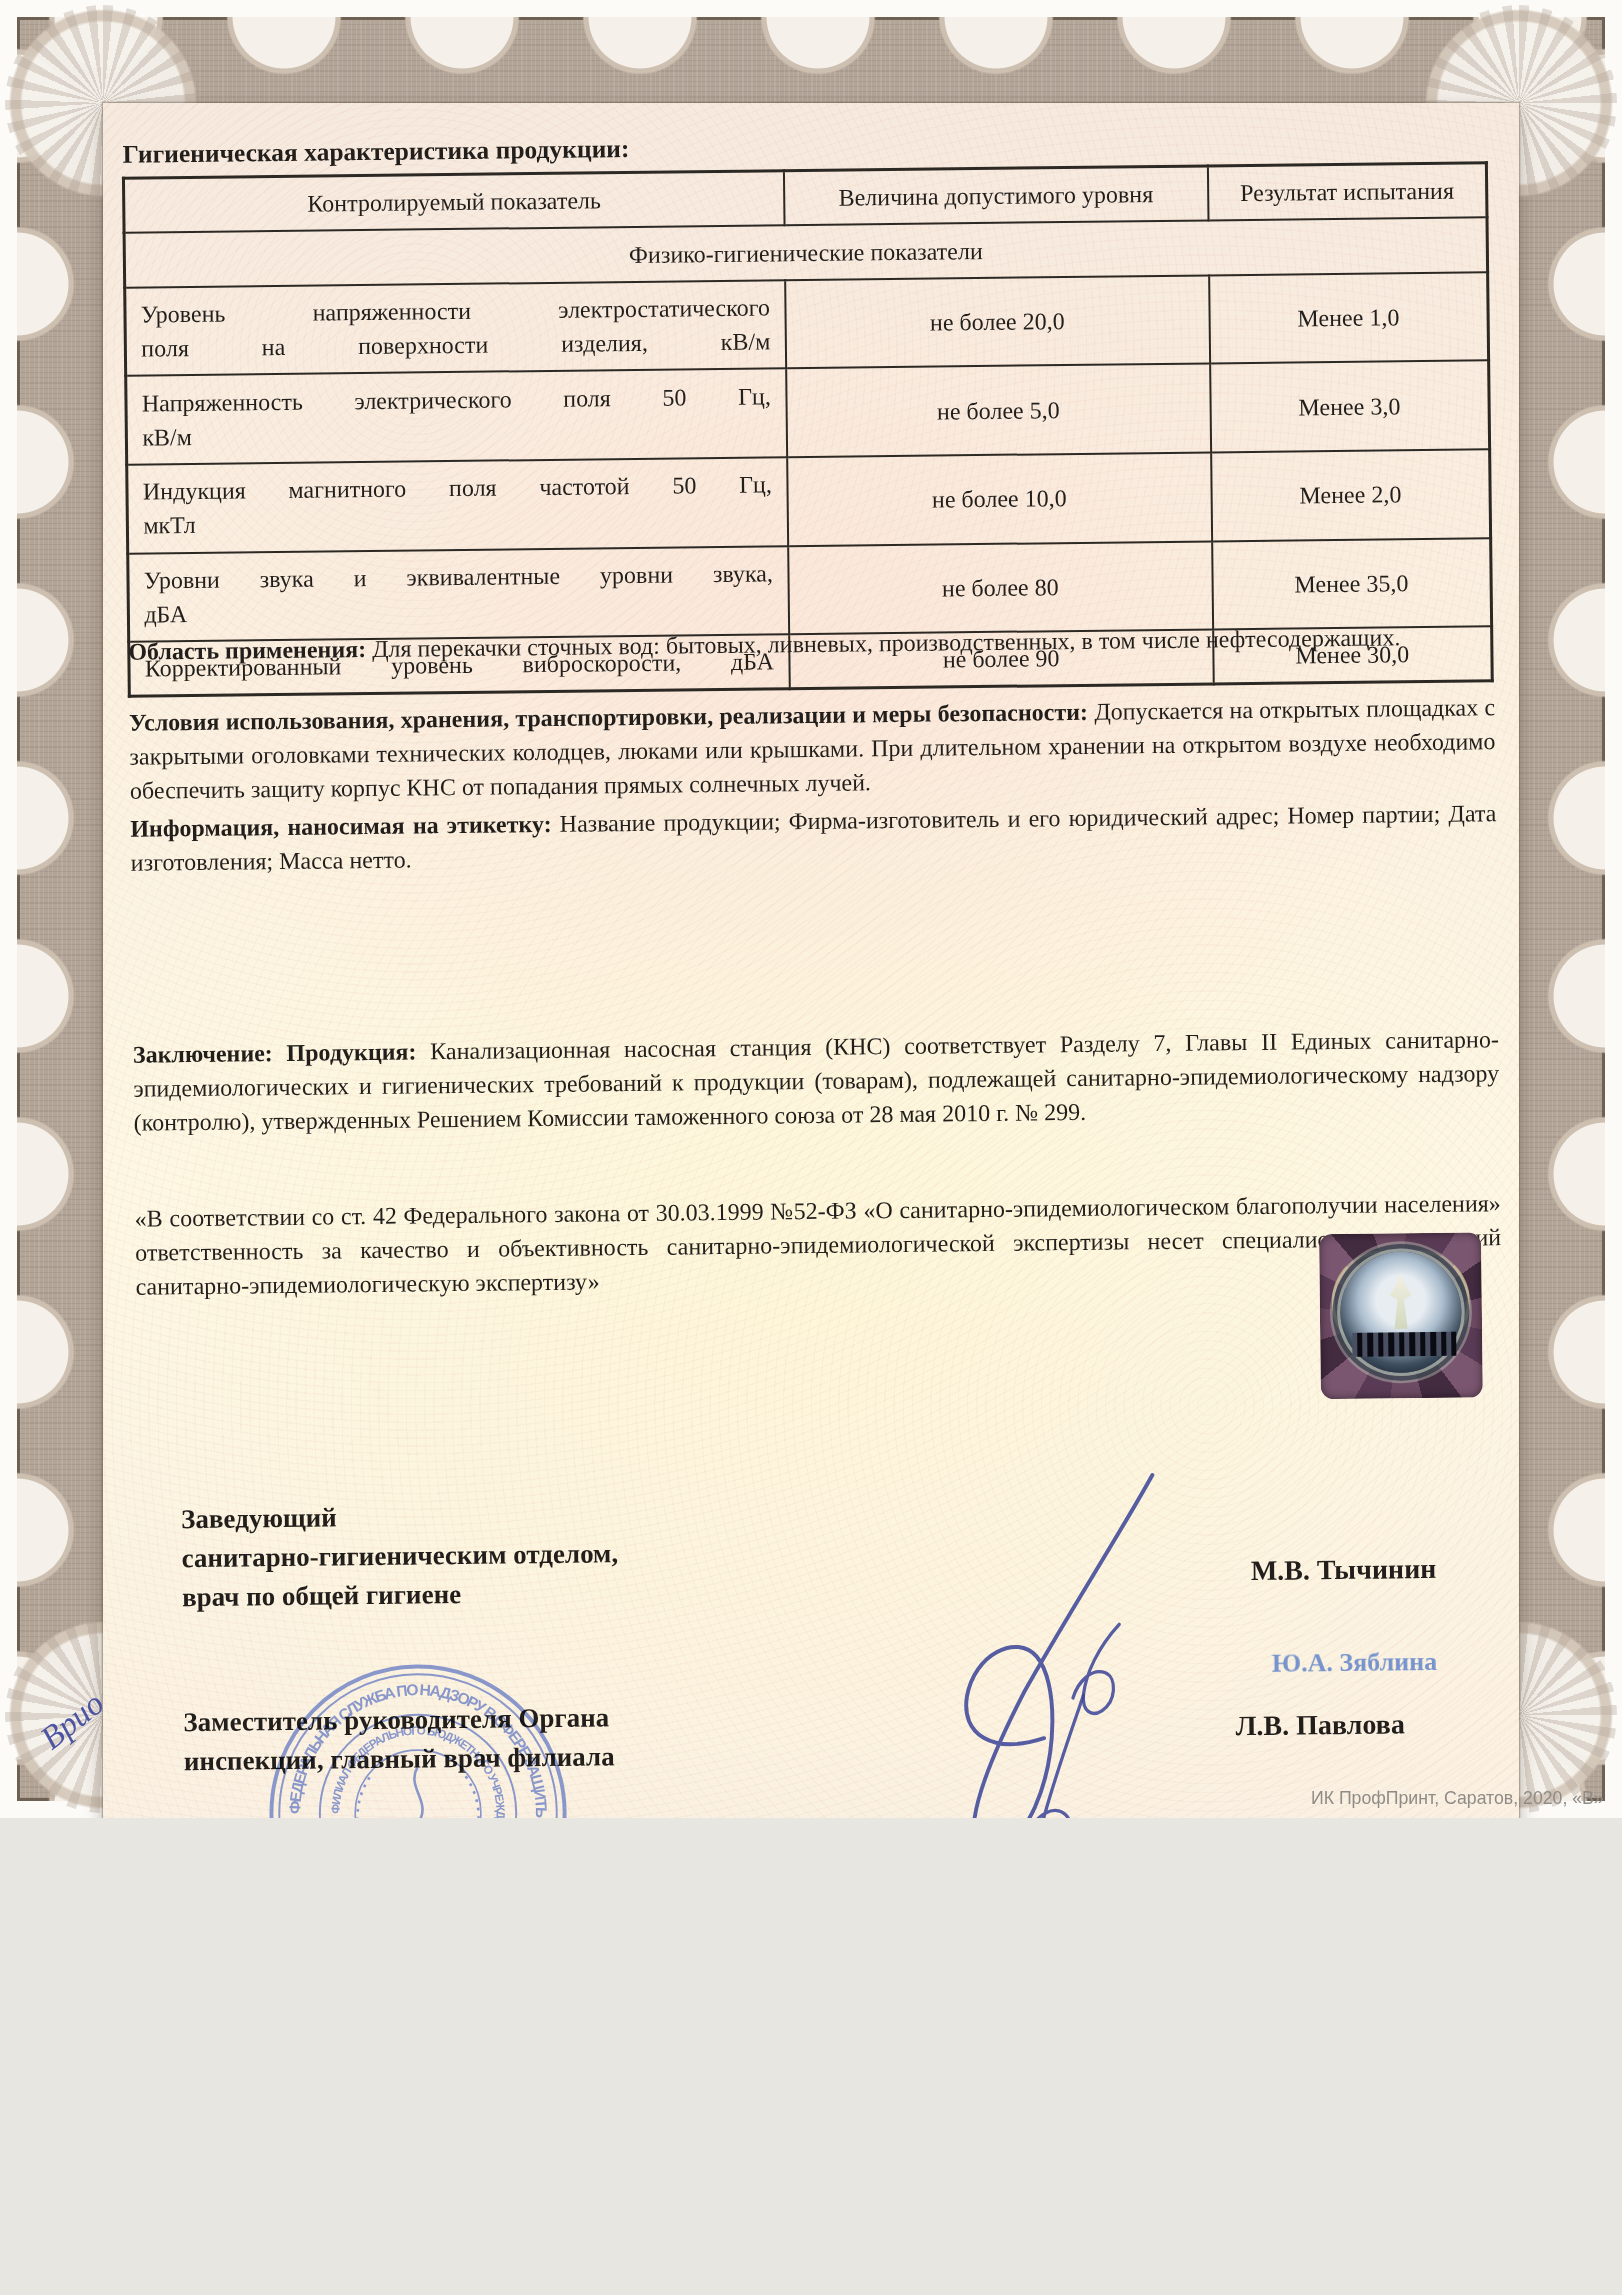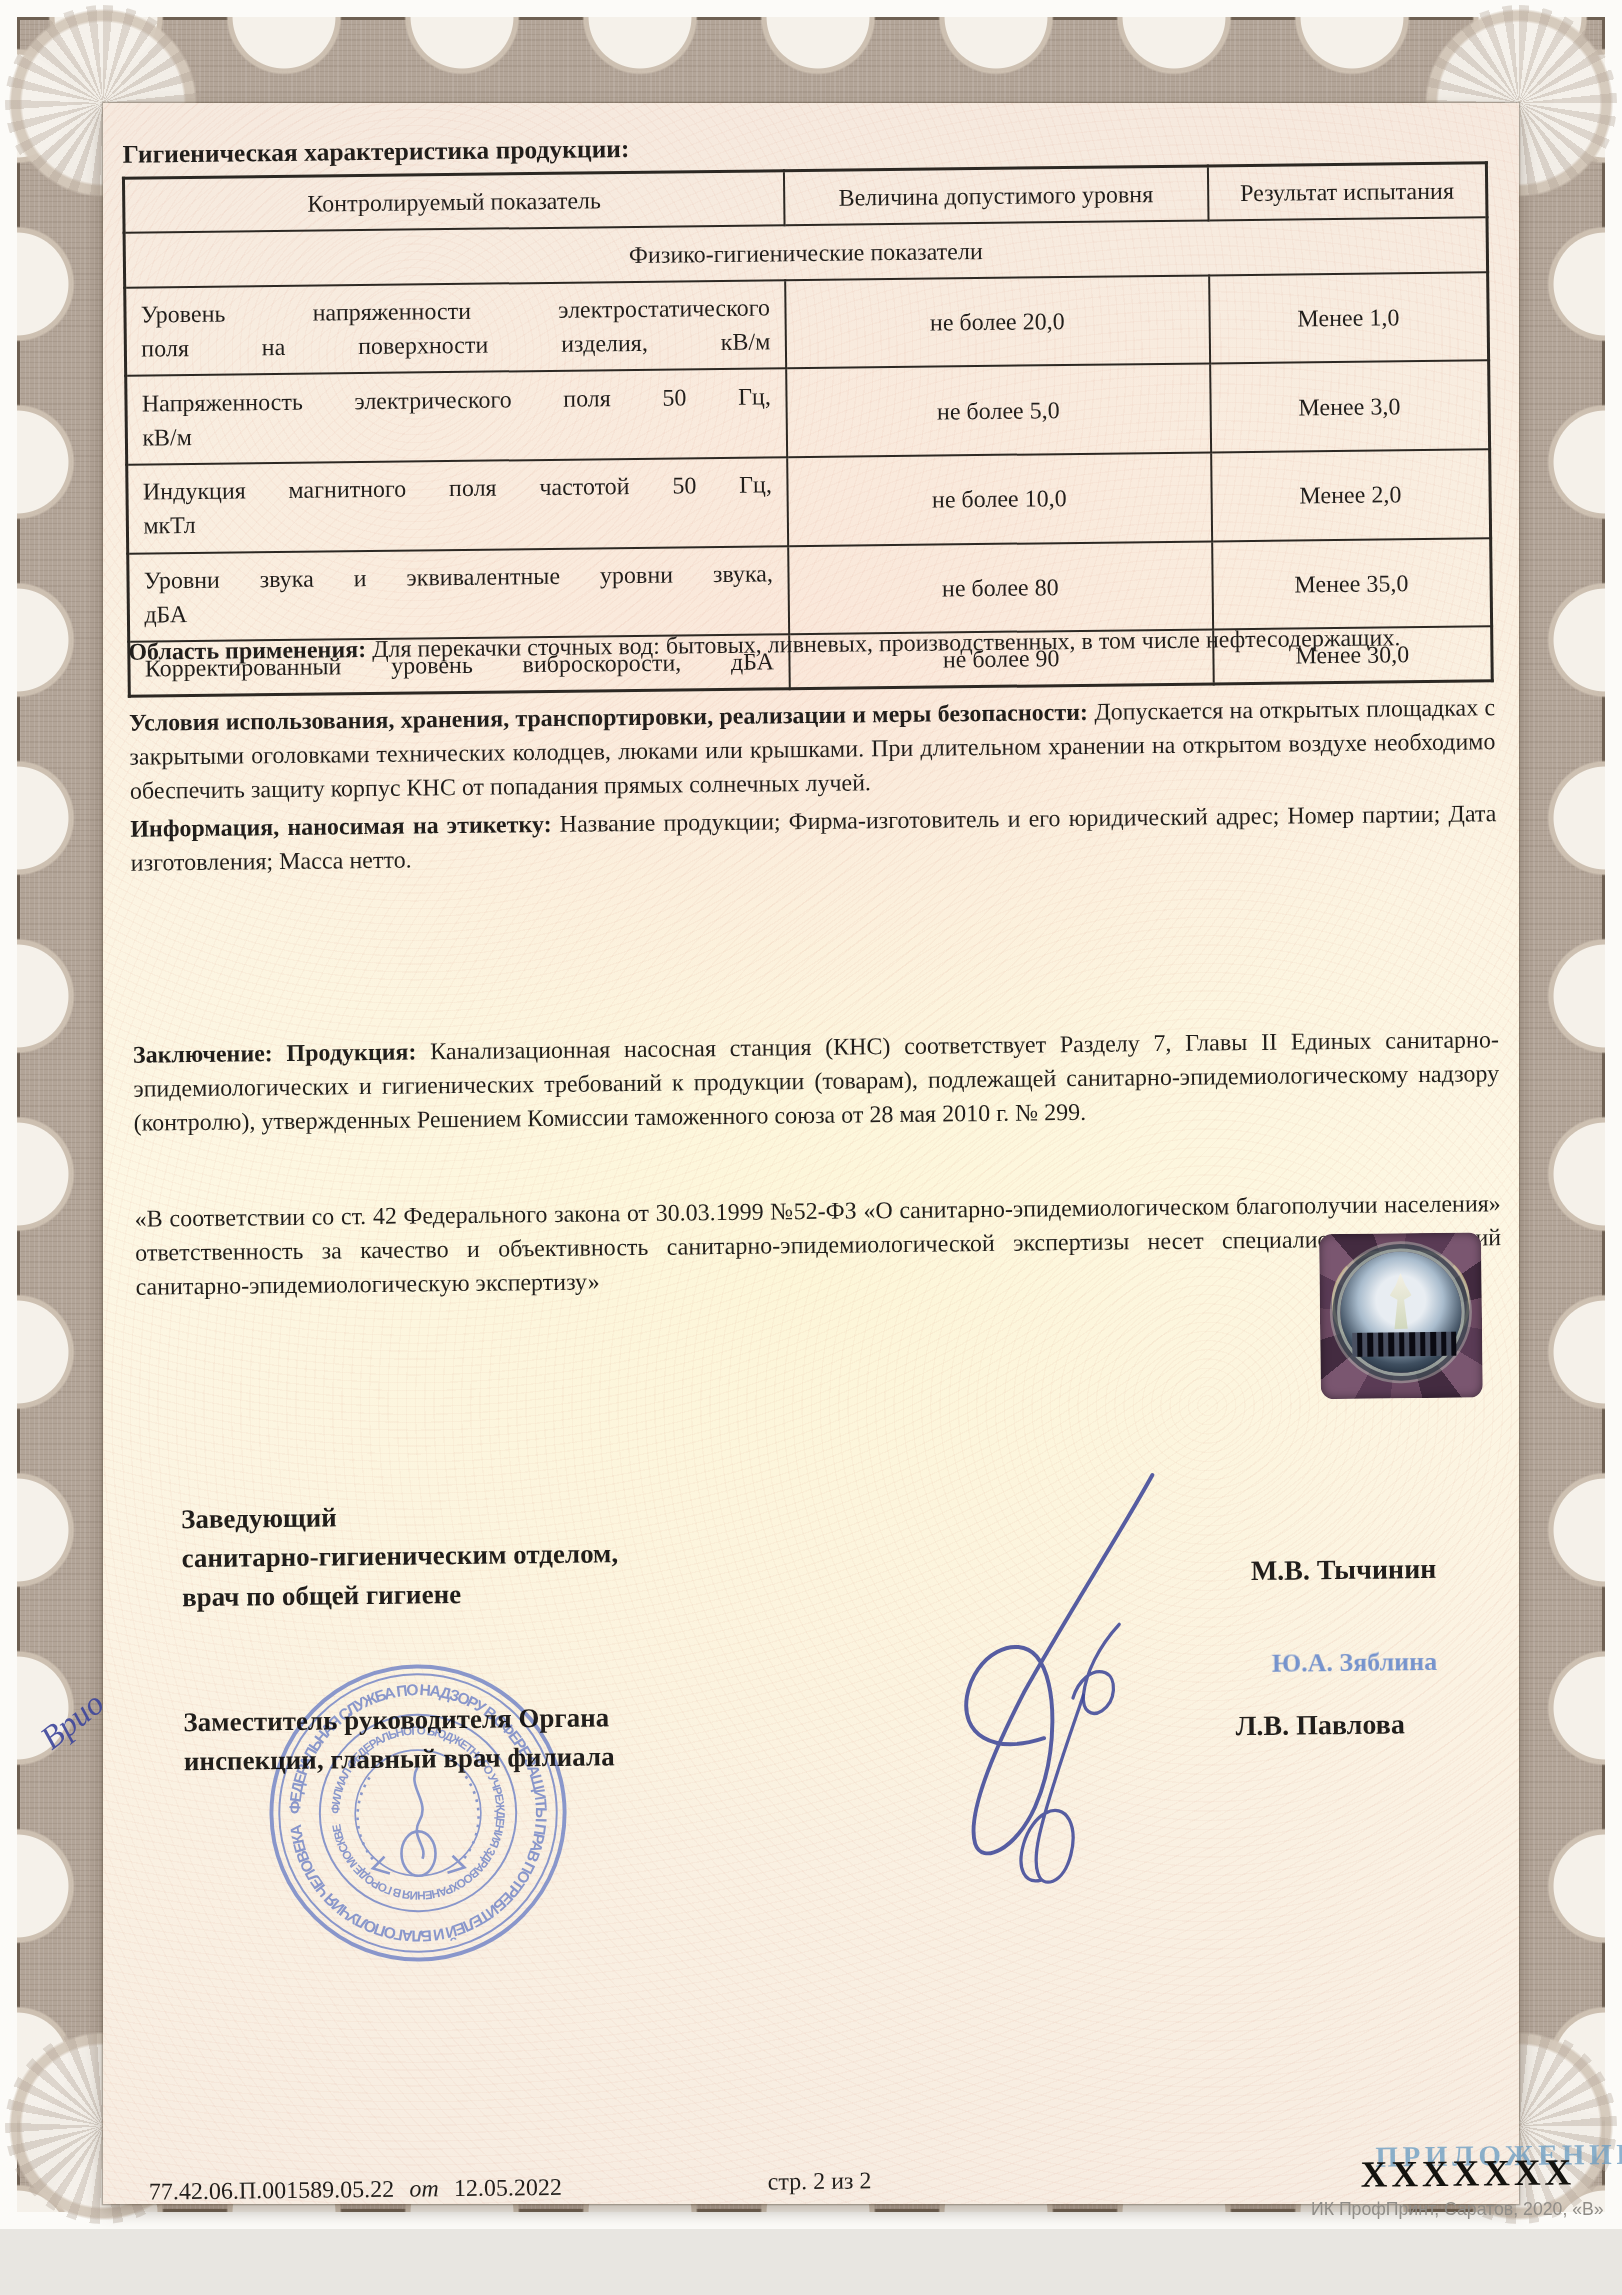--- a/index.html
+++ b/index.html
@@ -1,16 +1,16 @@
 <!DOCTYPE html>
 <html style="font-size:10.5px"><head>
 <meta charset="utf-8">
 <style>
   html,body{margin:0;padding:0;background:#e8e6e1;}
-  .page{position:relative;width:1622px;height:2229px;background:#fcfbf8;overflow:hidden;
+  .page{position:relative;width:1622px;height:1818px;background:#fcfbf8;overflow:hidden;
         font-family:"Liberation Serif","DejaVu Serif",serif;color:#211e1b;}
 
   
   .band{position:absolute;left:17px;top:17px;right:17px;bottom:17px;
         background-color:#b2a497;border:3.3px solid #6e6052;
         background-image:
           repeating-linear-gradient(90deg, rgba(255,255,255,.10) 0 1.3px, rgba(0,0,0,0) 1.3px 4.6px),
           repeating-linear-gradient(0deg, rgba(92,76,61,.12) 0 1.3px, rgba(0,0,0,0) 1.3px 5.2px);}
   .scal{position:absolute;}
   .scal-top{left:17px;right:17px;top:17px;height:93px;

